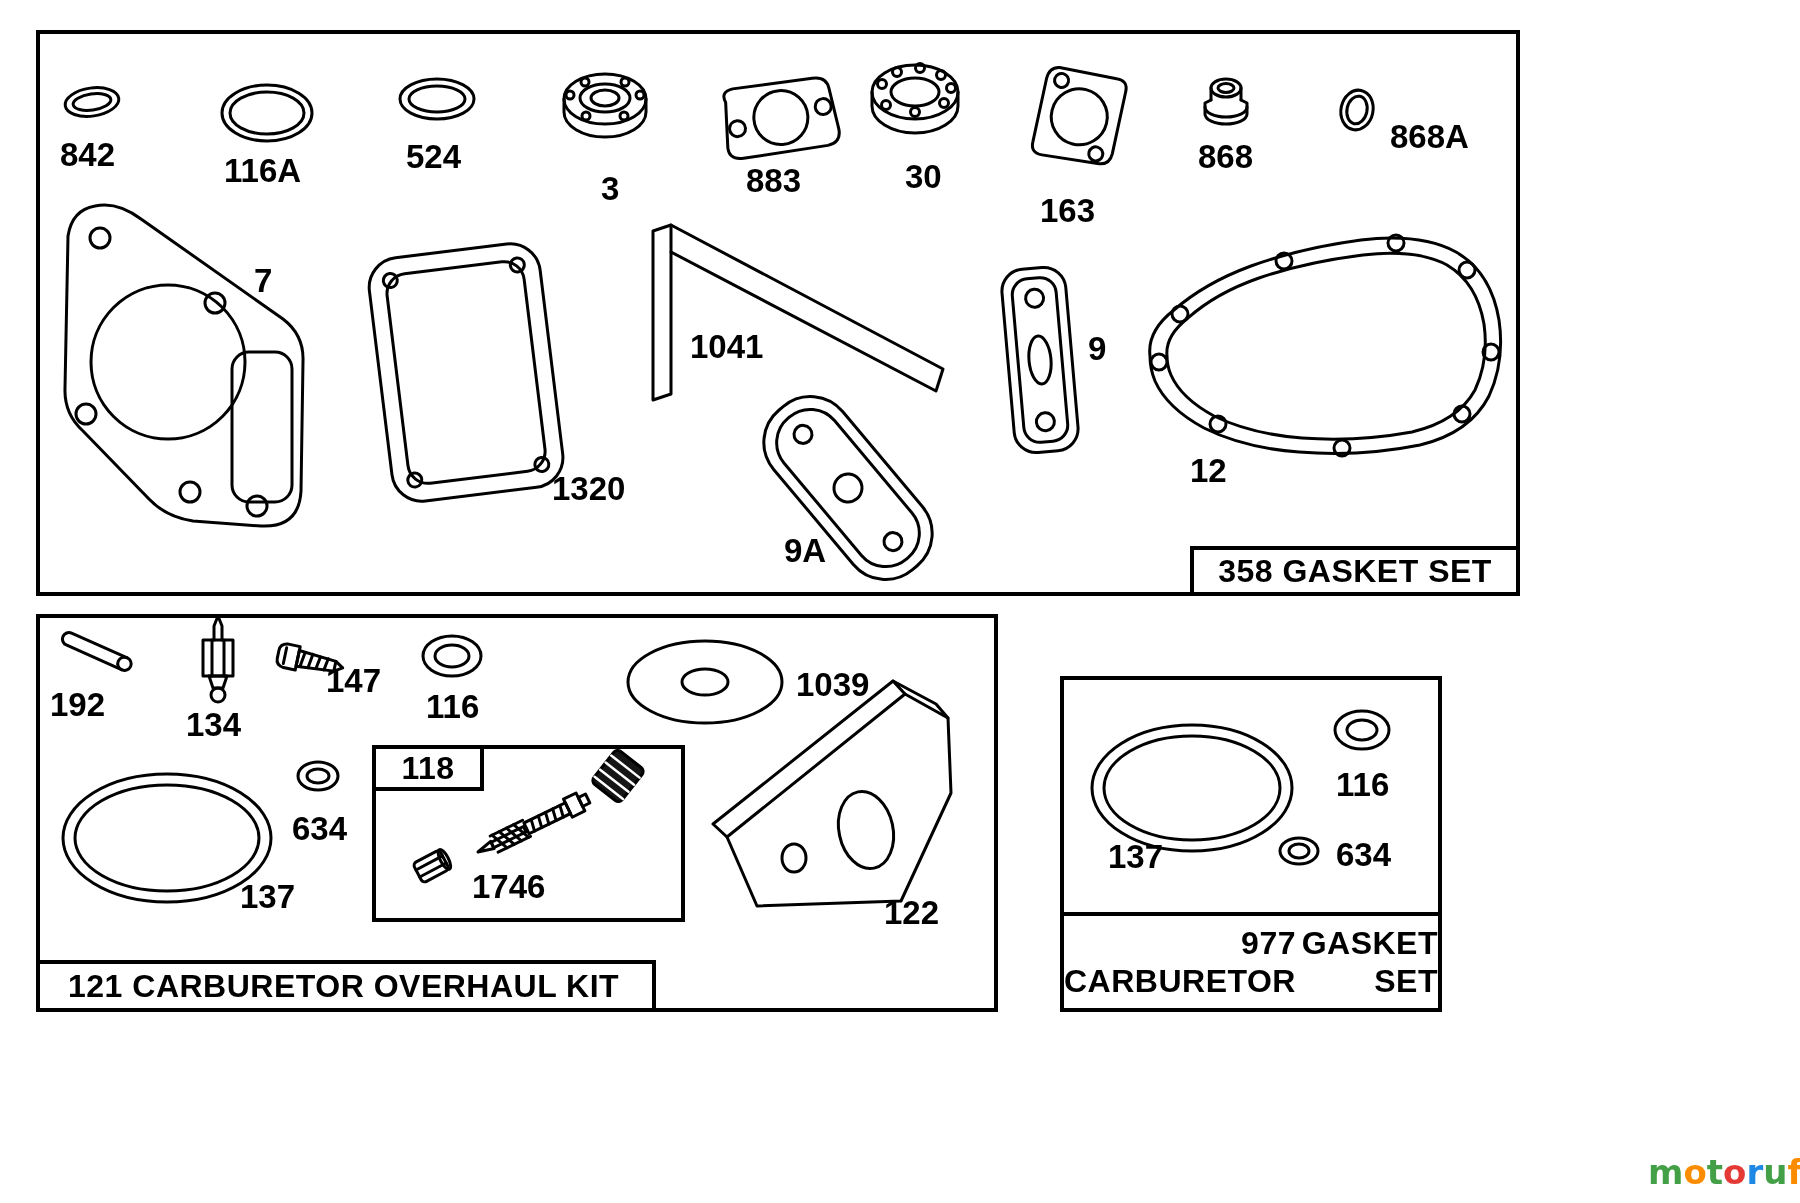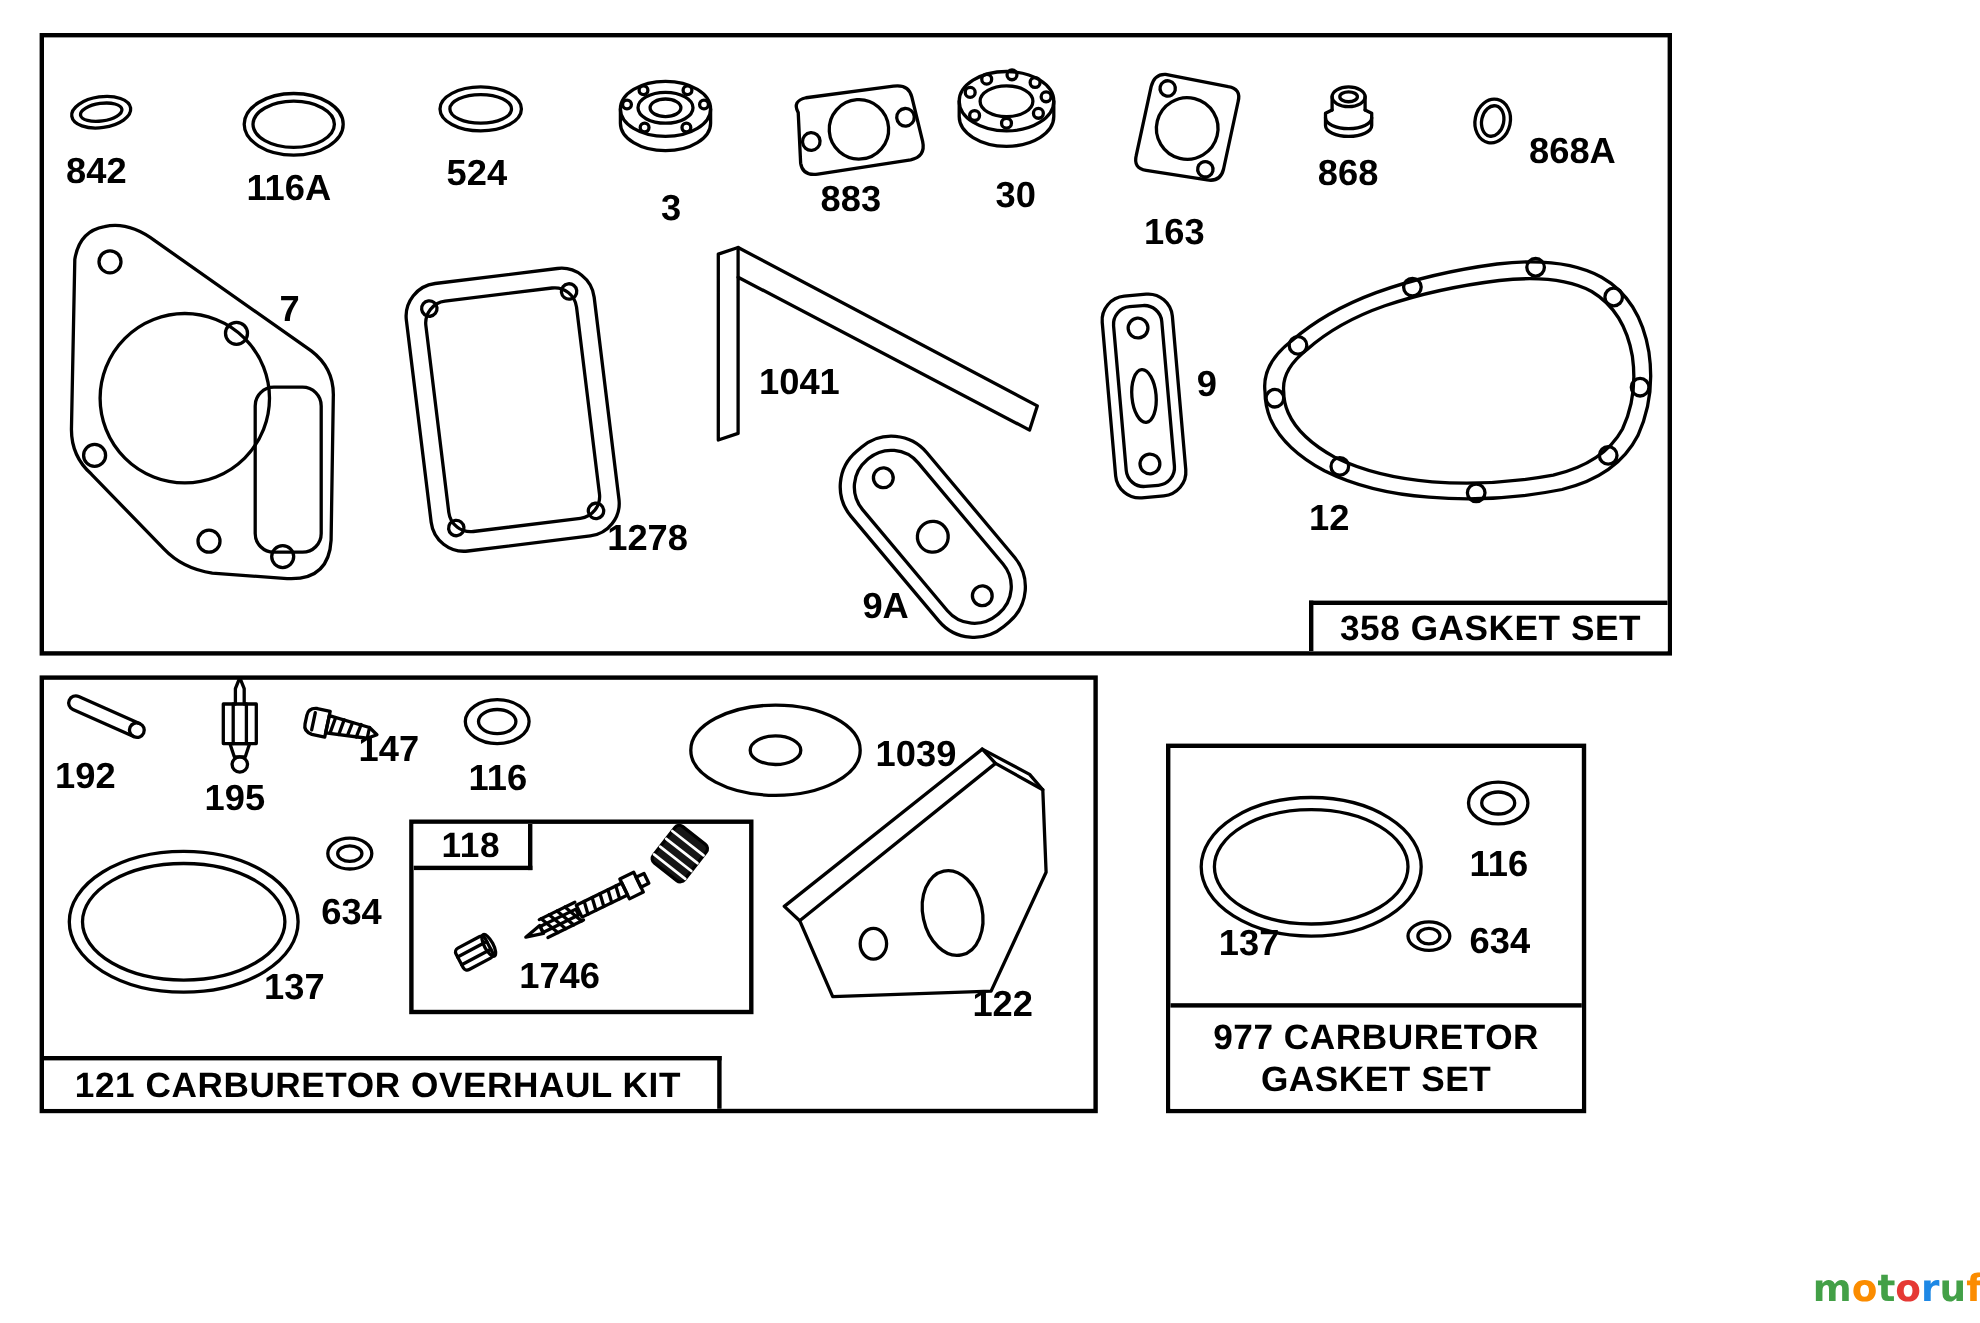--- a/index.html
+++ b/index.html
@@ -6,21 +6,21 @@
   html,body { width:1800px; height:1203px; background:#fff; }
   body { position:relative; font-family:"Liberation Sans", sans-serif; color:#000; overflow:hidden; }
 
   .box { position:absolute; border:4px solid #000; background:transparent; z-index:1; }
   .art { position:absolute; left:0; top:0; z-index:2; }
 
   .label-box { position:absolute; display:flex; align-items:center; justify-content:center;
                background:#fff; z-index:4; font:700 32px "Liberation Sans", sans-serif;
                letter-spacing:0.5px; }
   .label-box.left-align { justify-content:flex-start; padding-left:28px; }
-  .label-box.two-line { flex-direction:column; line-height:1.2; text-align:left; }
+  .label-box.two-line { flex-direction:row; line-height:1.2; text-align:right; }
 
   .plabel { position:absolute; z-index:5; font:700 33px "Liberation Sans", sans-serif; white-space:nowrap; }
 
   .watermark { position:absolute; left:1648px; top:1152px; z-index:6;
                font:700 34px "DejaVu Sans", sans-serif; letter-spacing:0; }
 </style>
 </head>
 <body>
 
 <div class="box" style="left:36px;top:30px;width:1484px;height:566px"></div>
@@ -265,27 +265,27 @@
 <div class="plabel" style="left:224px;top:152px">116A</div>
 <div class="plabel" style="left:406px;top:138px">524</div>
 <div class="plabel" style="left:601px;top:170px">3</div>
 <div class="plabel" style="left:746px;top:162px">883</div>
 <div class="plabel" style="left:905px;top:158px">30</div>
 <div class="plabel" style="left:1040px;top:192px">163</div>
 <div class="plabel" style="left:1198px;top:138px">868</div>
 <div class="plabel" style="left:1390px;top:118px">868A</div>
 <div class="plabel" style="left:254px;top:262px">7</div>
 <div class="plabel" style="left:690px;top:328px">1041</div>
-<div class="plabel" style="left:552px;top:470px">1278</div>
+<div class="plabel" style="left:552px;top:470px">1320</div>
 <div class="plabel" style="left:784px;top:532px">9A</div>
 <div class="plabel" style="left:1088px;top:330px">9</div>
 <div class="plabel" style="left:1190px;top:452px">12</div>
 
 <div class="plabel" style="left:50px;top:686px">192</div>
-<div class="plabel" style="left:186px;top:706px">195</div>
+<div class="plabel" style="left:186px;top:706px">134</div>
 <div class="plabel" style="left:326px;top:662px">147</div>
 <div class="plabel" style="left:426px;top:688px">116</div>
 <div class="plabel" style="left:796px;top:666px">1039</div>
 <div class="plabel" style="left:292px;top:810px">634</div>
 <div class="plabel" style="left:472px;top:868px">1746</div>
 <div class="plabel" style="left:240px;top:878px">137</div>
 <div class="plabel" style="left:884px;top:894px">122</div>
 
 <div class="plabel" style="left:1336px;top:766px">116</div>
 <div class="plabel" style="left:1108px;top:838px">137</div>

